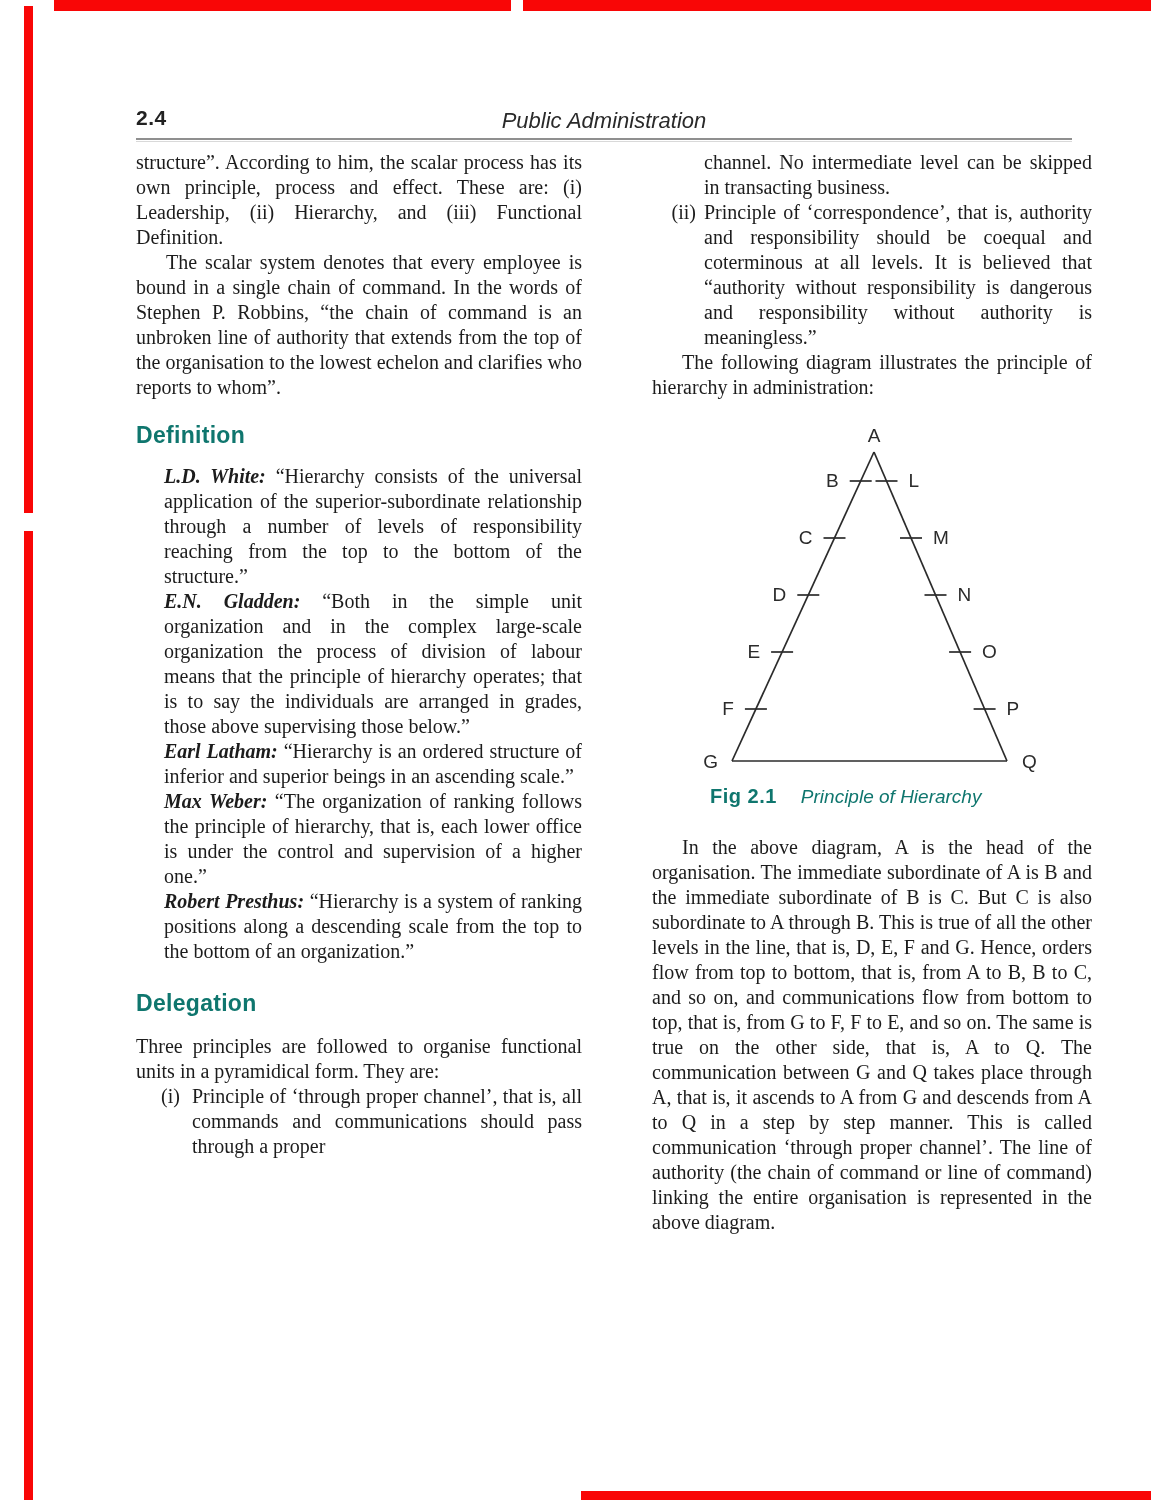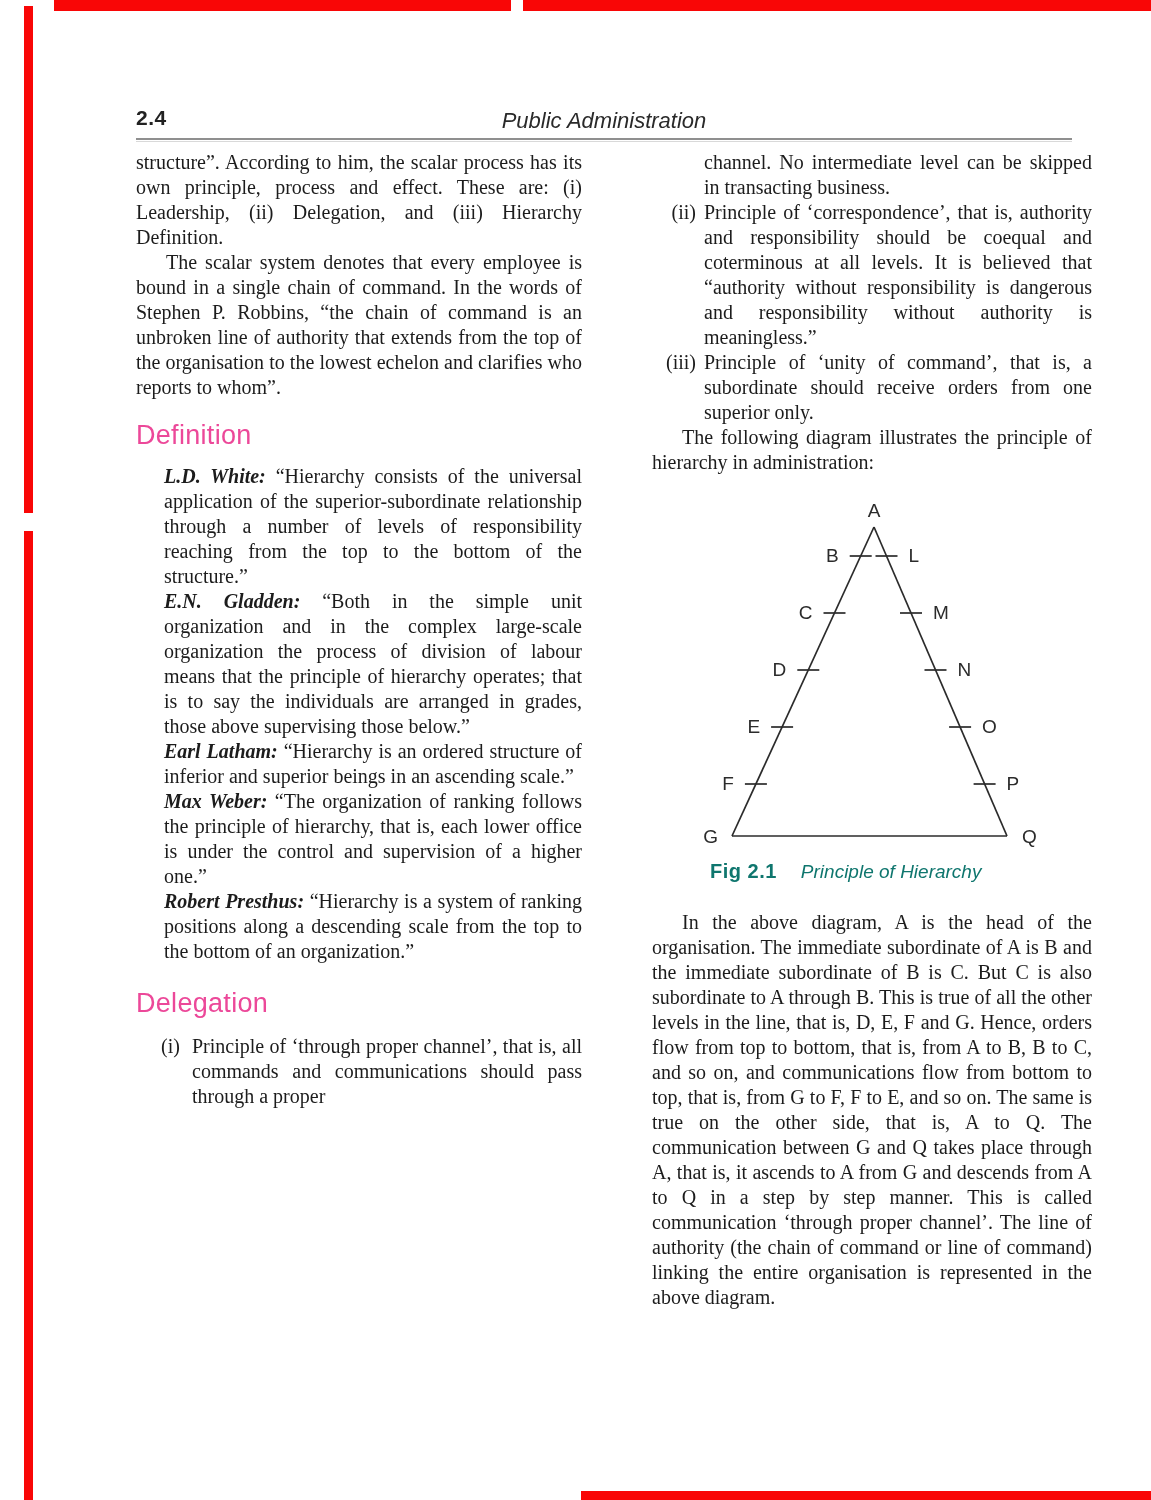--- a/index.html
+++ b/index.html
@@ -28,21 +28,21 @@
 
   
   .col { position:absolute; top:150px; font-size:20px; line-height:25px; text-align:justify; }
   .col-left  { left:112px; width:446px; }
   .col-right { left:628px; width:440px; }
   p { margin:0; }
   .indent { text-indent:30px; }
 
   .subhead {
     font-family:"Liberation Sans","DejaVu Sans",sans-serif;
-    font-size:27px; line-height:30px; font-weight:normal; color:#ec4899;
+    font-size:23px; line-height:30px; font-weight:bold; color:#0f766e;
     text-align:left; letter-spacing:.3px;
   }
   .subhead.definition { margin:20px 0 14px 0; }
   .subhead.principles { margin:24px 0 16px 0; }
 
   .quote { margin-left:28px; }
   .q-author { font-weight:bold; font-style:italic; }
 
   .list-item { position:relative; padding-left:56px; }
   .col-right .list-item { padding-left:52px; }
@@ -73,48 +73,48 @@
   <div class="edge edge-left-2"></div>
   <div class="edge edge-bottom-1"></div>
 
   <div class="header-row">
     <span class="page-num">2.4</span>
     <span class="running-title">Public Administration</span>
   </div>
   <div class="header-rule"></div>
 
   <div class="col col-left">
-    <p>structure”. According to him, the scalar process has its own principle, process and effect. These are: (i) Leadership, (ii) Delegation, and (iii) Hierarchy Definition.</p>
+    <p>structure”. According to him, the scalar process has its own principle, process and effect. These are: (i) Leadership, (ii) Hierarchy, and (iii) Functional Definition.</p>
     <p class="indent">The scalar system denotes that every employee is bound in a single chain of command. In the words of Stephen P. Robbins, “the chain of command is an unbroken line of authority that extends from the top of the organisation to the lowest echelon and clarifies who reports to whom”.</p>
 
     <p class="subhead definition">Definition</p>
 
     <div>
         <p class="quote"><span class="q-author">L.D. White: </span><span>“Hierarchy consists of the universal application of the superior-subordinate relationship through a number of levels of responsibility reaching from the top to the bottom of the structure.”</span></p>
         <p class="quote"><span class="q-author">E.N. Gladden: </span><span>“Both in the simple unit organization and in the complex large-scale organization the process of division of labour means that the principle of hierarchy operates; that is to say the individuals are arranged in grades, those above supervising those below.”</span></p>
         <p class="quote"><span class="q-author">Earl Latham: </span><span>“Hierarchy is an ordered structure of inferior and superior beings in an ascending scale.”</span></p>
         <p class="quote"><span class="q-author">Max Weber: </span><span>“The organization of ranking follows the principle of hierarchy, that is, each lower office is under the control and supervision of a higher one.”</span></p>
         <p class="quote"><span class="q-author">Robert Presthus: </span><span>“Hierarchy is a system of ranking positions along a descending scale from the top to the bottom of an organization.”</span></p>
       </div>
 
     <p class="subhead principles">Delegation</p>
 
+    <p>Three principles are followed to organise functional units in a pyramidical form. They are:</p>
 
     <div class="list-item">
       <span class="li-num">(i)</span>
       <span>Principle of ‘through proper channel’, that is, all commands and communications should pass through a proper</span>
     </div>
   </div>
 
   <div class="col col-right">
     <p class="cont">channel. No intermediate level can be skipped in transacting business.</p>
 
     <div>
         <div class="list-item"><span class="li-num">(ii)</span><span>Principle of ‘correspondence’, that is, authority and responsibility should be coequal and coterminous at all levels. It is believed that “authority without responsibility is dangerous and responsibility without authority is meaningless.”</span></div>
-        <div class="list-item"><span class="li-num">(iii)</span><span>Principle of ‘unity of command’, that is, a subordinate should receive orders from one superior only.</span></div>
       </div>
 
     <p class="indent">The following diagram illustrates the principle of hierarchy in administration:</p>
 
     <div class="figure-block">
       <svg width="440" height="352" viewBox="0 0 440 352">
 
         <line class="tri-line" x1="222" y1="28" x2="80" y2="337"></line>
         <line class="tri-line" x1="222" y1="28" x2="355" y2="337"></line>
         <line class="tri-line" x1="80" y1="337" x2="355" y2="337"></line>

